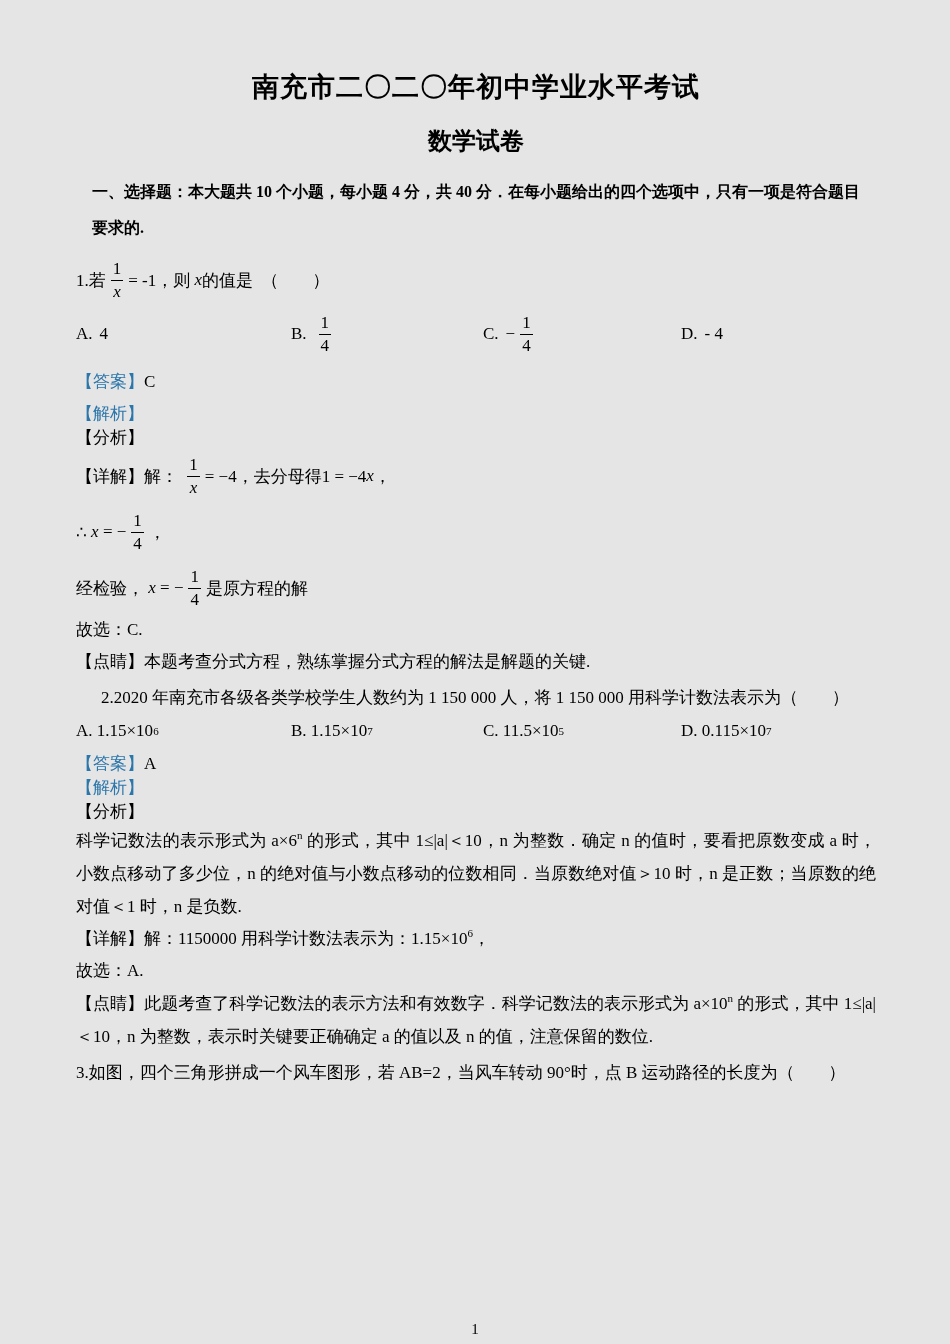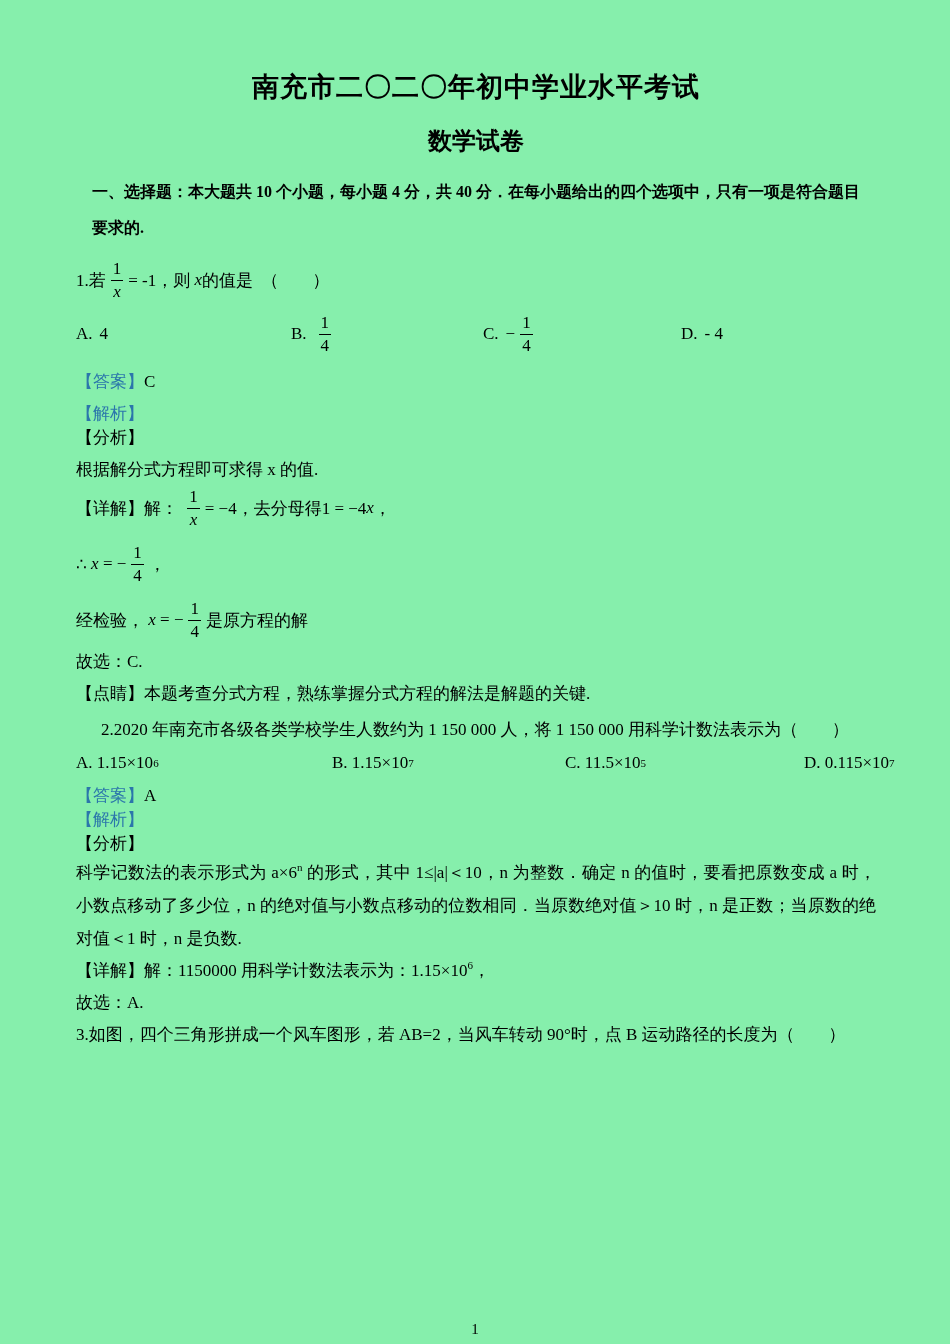--- a/index.html
+++ b/index.html
@@ -1,21 +1,21 @@
 <!DOCTYPE html>
 <html><head>
 <meta charset="utf-8">
 <style>
   * { box-sizing: border-box; }
   html, body { margin: 0; padding: 0; background: #ffffff; }
   .page {
     position: relative;
     width: 950px;
     height: 1344px;
-    background: #86efac;
+    background: #e5e5e5;
     color: #000000;
     font-family: "Liberation Serif", "DejaVu Serif", serif;
     font-size: 17px;
     overflow: hidden;
   }
   .content { padding: 0 74px 0 76px; }
 
   .doc-title {
     margin: 0; padding-top: 68px;
     text-align: center;
@@ -130,21 +130,20 @@
 
     <div class="row mt10">
       <span class="blue">【答案】</span><span>C</span>
     </div>
     <div class="row mt8">
       <span class="blue">【解析】</span>
     </div>
     <div class="row mt6">
       <span>【分析】</span>
     </div>
-    <div class="row mt8">根据解分式方程即可求得 x 的值.</div>
 
     <div class="math-line tall mt6">
       <span class="seg">【详解】解： </span>
       <span class="frac">
         <span class="fnum">1</span>
         <span class="fbar"></span>
         <span class="fden var">x</span>
       </span>
       <span class="seg">= −4，去分母得1 = −4</span>
       <span class="seg var">x</span>
@@ -173,21 +172,21 @@
         <span class="fden">4</span>
       </span>
       <span class="seg">是原方程的解</span>
     </div>
 
     <div class="row mt4">故选：C.</div>
     <div class="row mt8">【点睛】本题考查分式方程，熟练掌握分式方程的解法是解题的关键.</div>
 
     <div class="row mt12">2.2020 年南充市各级各类学校学生人数约为 1 150 000 人，将 1 150 000  用科学计数法表示为（　　）</div>
 
-    <div class="opts mt8" style="line-height:26px;gap:41px;">
+    <div class="opts mt8" style="line-height:26px;">
       <div class="opt">
         <span>A. 1.15×10</span><sup class="sp">6</sup>
       </div>
       <div class="opt">
         <span>B. 1.15×10</span><sup class="sp">7</sup>
       </div>
       <div class="opt">
         <span>C. 11.5×10</span><sup class="sp">5</sup>
       </div>
       <div class="opt">
@@ -208,19 +207,22 @@
     <p class="para mt6" style="margin-bottom:0;">
       <span>科学记数法的表示形式为 a×6</span><sup class="sp">n</sup><span> 的形式，其中 1≤|a|＜10，n 为整数．确定 n 的值时，要看把原数变成 a 时，小数点移动了多少位，n 的绝对值与小数点移动的位数相同．当原数绝对值＞10 时，n 是正数；当原数的绝对值＜1 时，n 是负数.</span>
     </p>
 
     <div class="row mt4">
       <span>【详解】解：1150000 用科学计数法表示为：1.15×10</span><sup class="sp">6</sup><span>，</span>
     </div>
 
     <div class="row mt8">故选：A.</div>
 
+    <p class="para mt4" style="margin-bottom:0;">
+      <span>【点睛】此题考查了科学记数法的表示方法和有效数字．科学记数法的表示形式为 a×10</span><sup class="sp">n</sup><span> 的形式，其中 1≤|a|＜10，n 为整数，表示时关键要正确确定 a 的值以及 n 的值，注意保留的数位.</span>
+    </p>
 
     <div class="row mt8">3.如图，四个三角形拼成一个风车图形，若 AB=2，当风车转动 90°时，点 B 运动路径的长度为（　　）</div>
 
   </div>
 
   <div class="pagenum">1</div>
 </div>
 
 </body></html>

